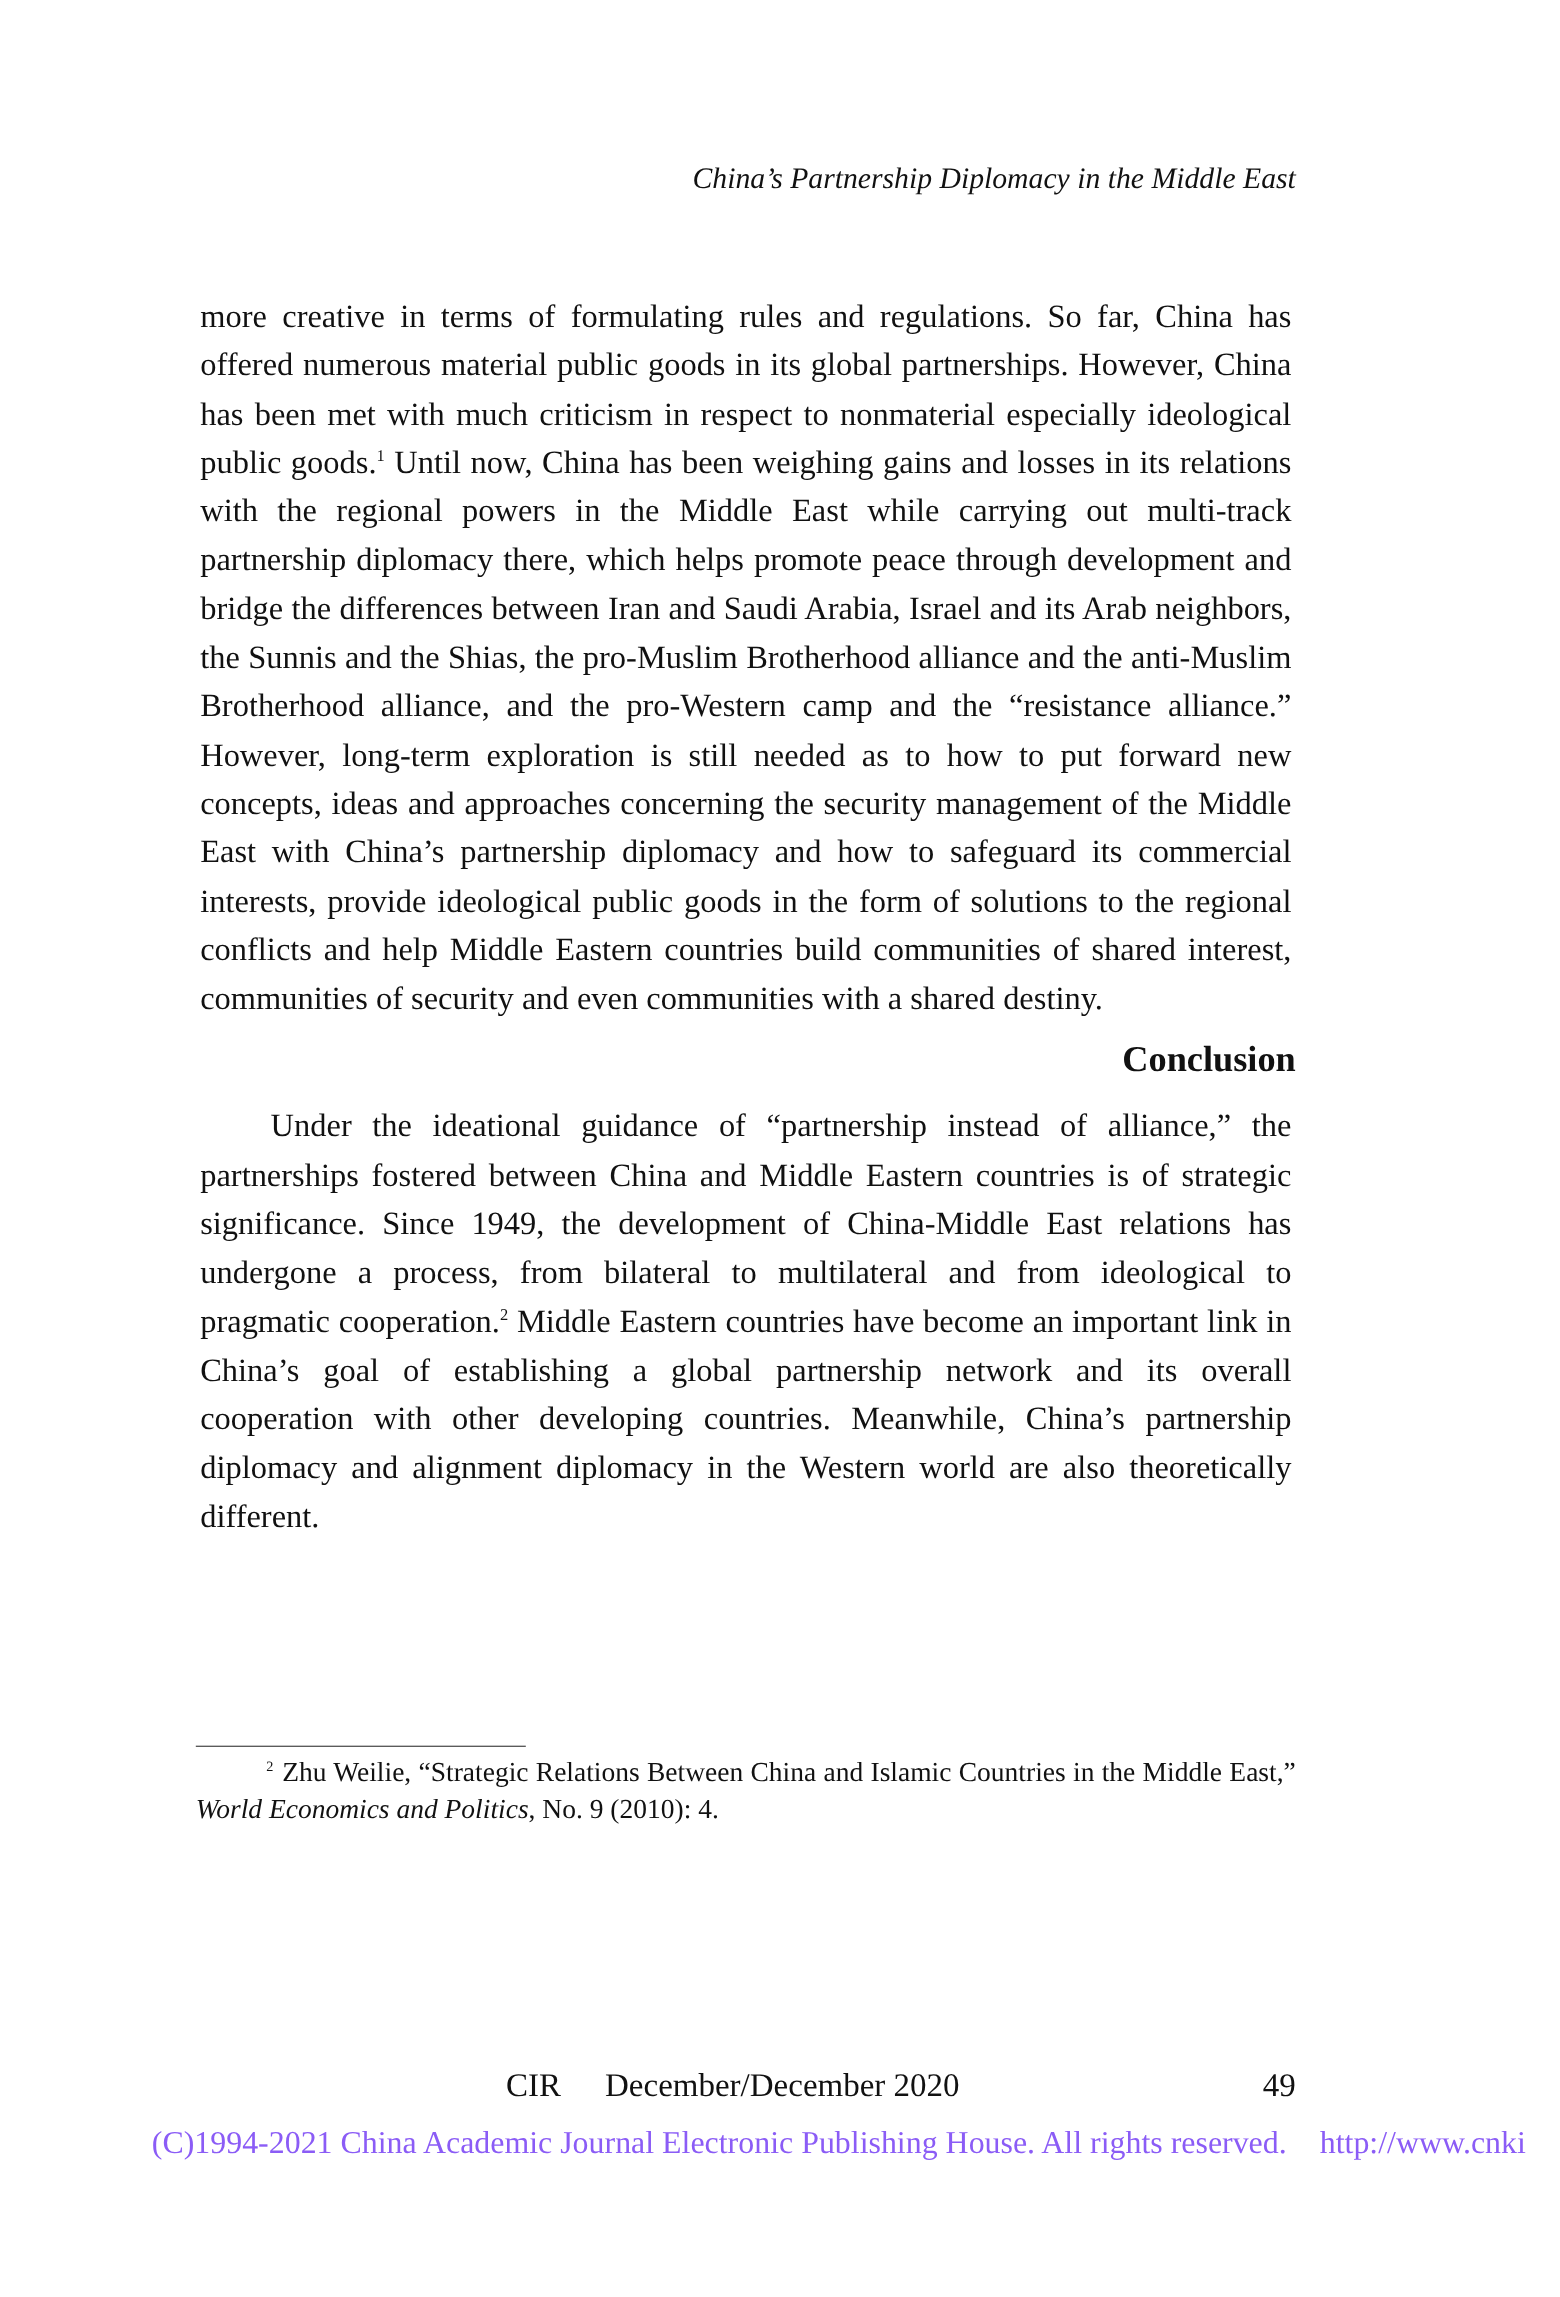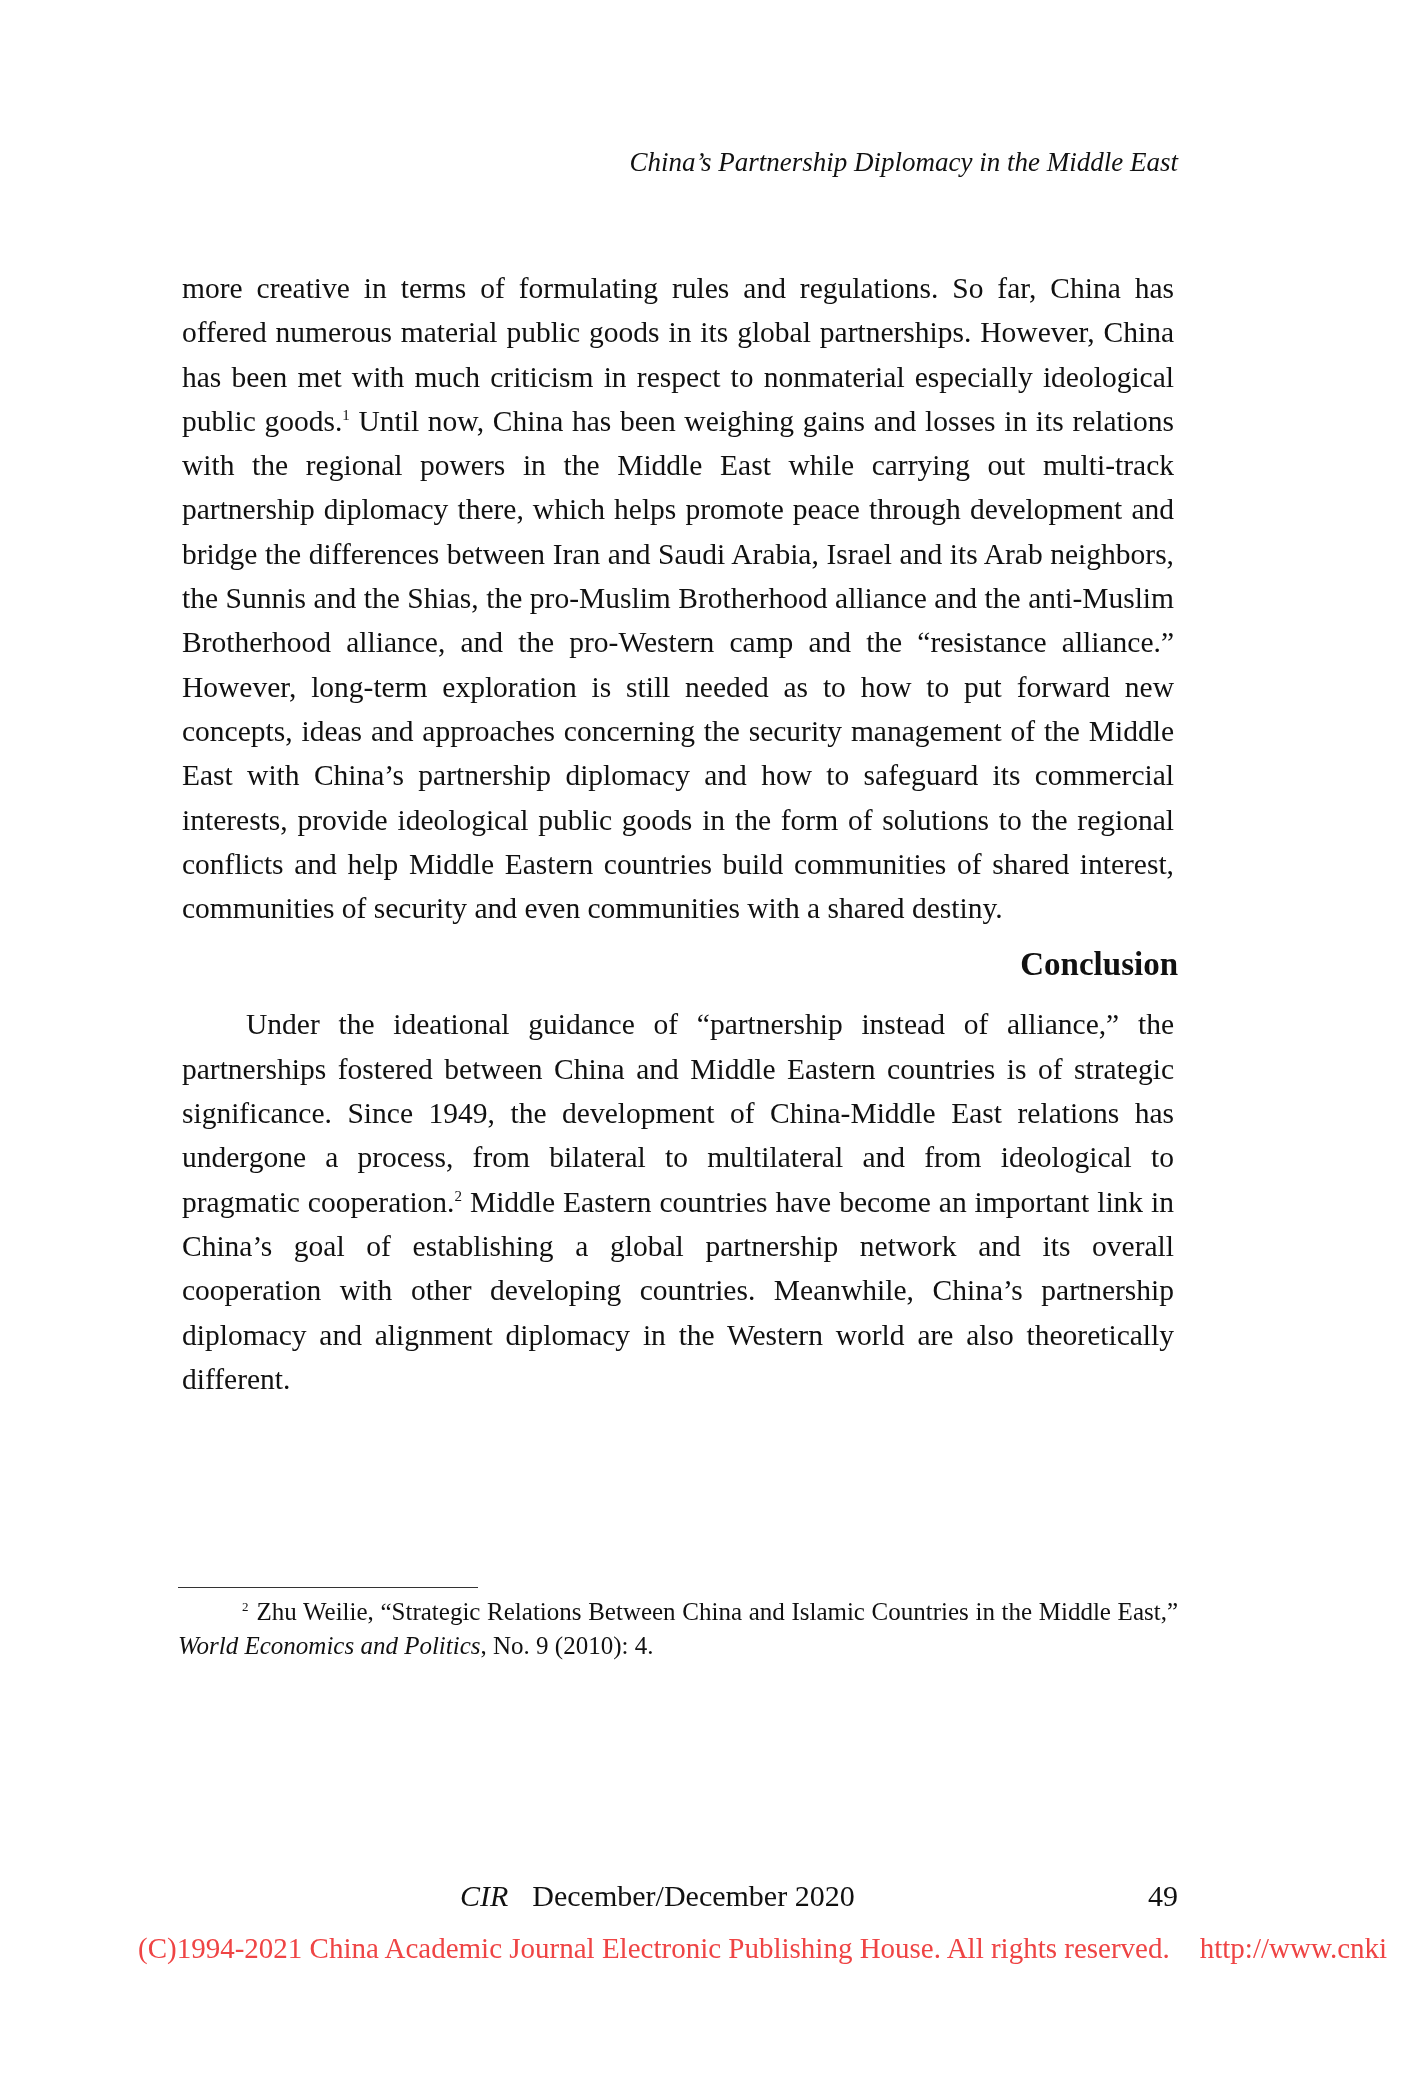--- a/index.html
+++ b/index.html
@@ -28,25 +28,25 @@
     position: absolute; left: 178px; width: 1000px; top: 1595px;
     font-size: 25px; line-height: 33.5px; text-align: justify;
   }
   .footnotes p { margin: 0; text-indent: 64px; }
   .footnotes sup { font-size: 13px; vertical-align: super; line-height: 0; margin-right: 8px; }
   .page-footer {
     position: absolute; left: 178px; width: 1000px; top: 1876px;
     font-size: 30px; line-height: 40px; height: 40px;
   }
   .journal { position: absolute; left: 282px; }
-  .journal .abbr { font-style: italic; margin-right: 24px; }
+  .journal .abbr { margin-right: 40px; }
   .page-num { position: absolute; right: 0; }
   .watermark {
     position: absolute; left: 138px; top: 1928px; white-space: nowrap;
-    font-size: 29px; line-height: 40px; color: #ef4444;
+    font-size: 29px; line-height: 40px; color: #8b5cf6;
   }
   .watermark .url { margin-left: 30px; }
 </style>
 </head>
 <body>
 
 <div class="running-header serif">China’s Partnership Diplomacy in the Middle East</div>
 
 <div class="body-block serif">
   <p><span>more creative in terms of formulating rules and regulations. So far, China has offered numerous material public goods in its global partnerships. However, China has been met with much criticism in respect to nonmaterial especially ideological public goods.</span><sup class="fn">1</sup><span> Until now, China has been weighing gains and losses in its relations with the regional powers in the Middle East while carrying out multi-track partnership diplomacy there, which helps promote peace through development and bridge the differences between Iran and Saudi Arabia, Israel and its Arab neighbors, the Sunnis and the Shias, the pro-Muslim Brotherhood alliance and the anti-Muslim Brotherhood alliance, and the pro-Western camp and the “resistance alliance.” However, long-term exploration is still needed as to how to put forward new concepts, ideas and approaches concerning the security management of the Middle East with China’s partnership diplomacy and how to safeguard its commercial interests, provide ideological public goods in the form of solutions to the regional conflicts and help Middle Eastern countries build communities of shared interest, communities of security and even communities with a shared destiny.</span></p>

